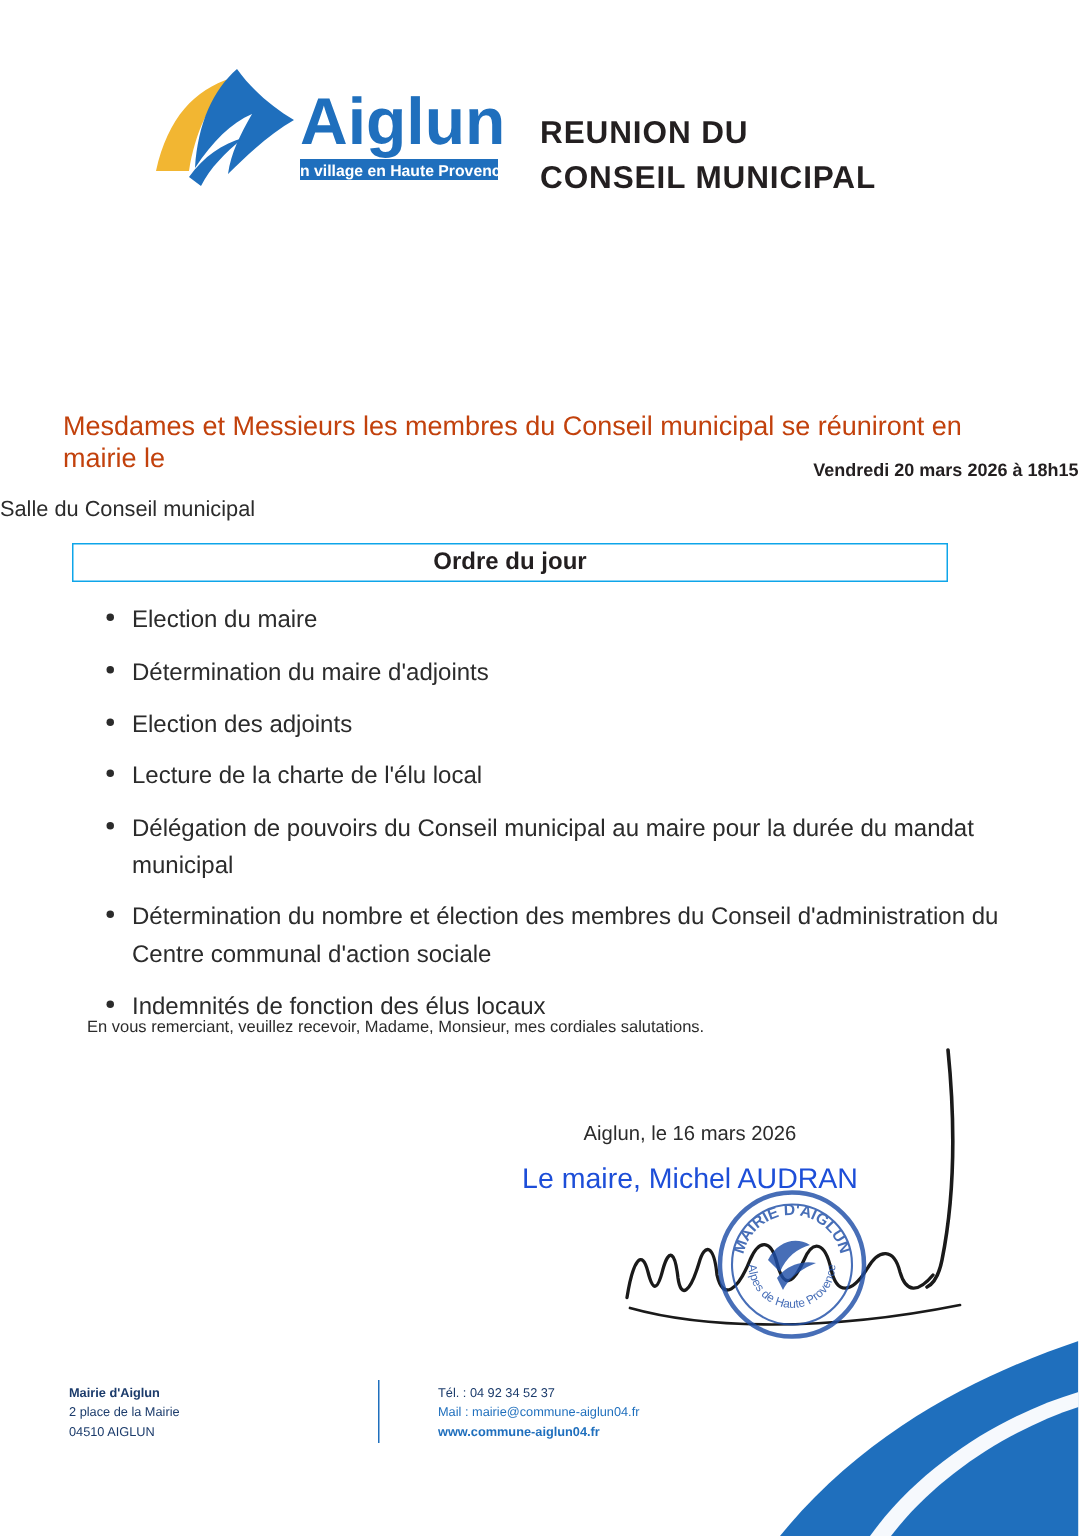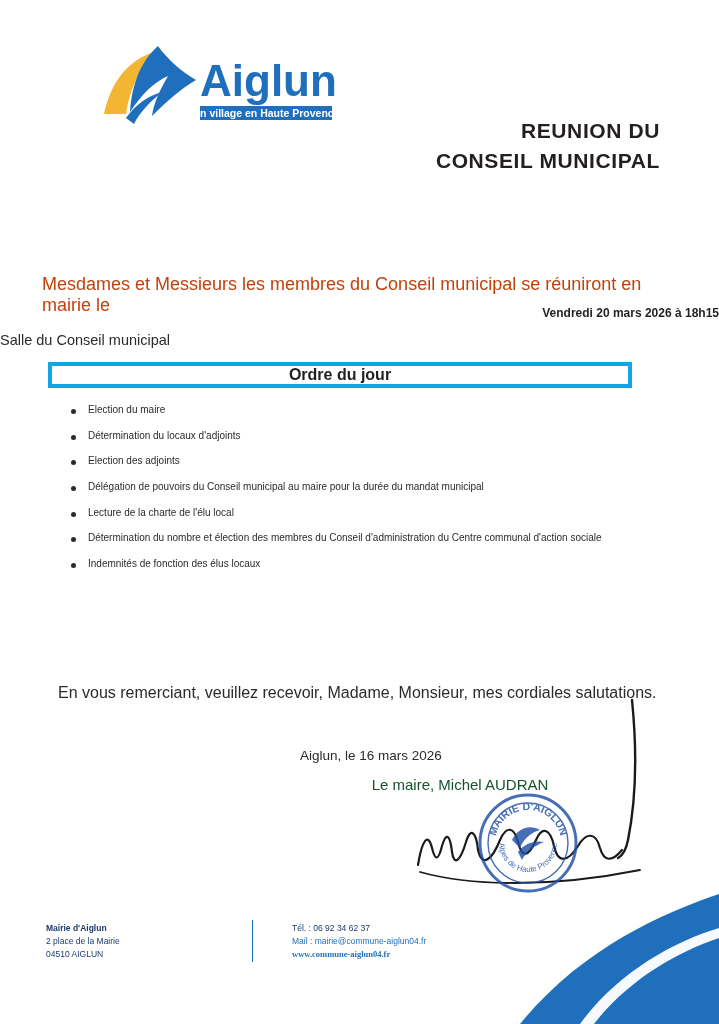--- a/index.html
+++ b/index.html
@@ -31,27 +31,26 @@
     width: 240px;
     height: 100px;
   }
   .logo-svg { display: block; }
 
   .header-title {
     position: absolute;
     left: 360px;
     top: 36px;
     width: 300px;
-    text-align: right;
+    text-align: left;
     font-weight: bold;
     font-size: 21px;
     letter-spacing: 0.6px;
     color: #231f20;
     line-height: 1.45;
-    margin-top: 42px;
   }
   .header-title .line2 { display: block; }
 
   
   .intro {
     position: absolute;
     left: 42px;
     top: 256px;
     width: 640px;
     font-size: 18px;
@@ -77,21 +76,21 @@
     font-size: 14.5px;
     color: #2b2b2b;
   }
 
   .agenda-banner {
     position: absolute;
     left: 48px;
     top: 362px;
     width: 584px;
     height: 26px;
-    border: 4px solid #0ea5e9;
+    border: 1px solid #0ea5e9;
     box-sizing: border-box;
     display: flex;
     align-items: center;
     justify-content: center;
   }
   .agenda-banner span {
     font-size: 16px;
     font-weight: bold;
     color: #231f20;
   }
@@ -100,21 +99,21 @@
     position: absolute;
     left: 60px;
     top: 402px;
     width: 620px;
     margin: 0;
     padding: 0 0 0 28px;
     list-style: none;
   }
   ul.agenda-list li {
     position: relative;
-    font-size: 10px;
+    font-size: 16px;
     color: #2b2b2b;
     line-height: 1.52;
     margin-bottom: 10.5px;
     padding-left: 0;
   }
   ul.agenda-list li::before {
     content: "";
     position: absolute;
     left: -17px;
     top: 7px;
@@ -122,40 +121,41 @@
     height: 5px;
     border-radius: 50%;
     background: #2b2b2b;
   }
 
   .closing {
     position: absolute;
     left: 58px;
     top: 668px;
     width: 620px;
-    font-size: 16px;
+    font-size: 11px;
     color: #2b2b2b;
   }
 
   .sign-place {
     position: absolute;
     left: 300px;
     top: 748px;
     width: 320px;
+    text-align: center;
     font-size: 13.5px;
     color: #2b2b2b;
   }
   .sign-name {
     position: absolute;
     left: 300px;
     top: 776px;
     width: 320px;
     text-align: center;
-    font-size: 15px;
-    color: #14532d;
+    font-size: 19px;
+    color: #1d4ed8;
   }
 
   
   .signature-area {
     position: absolute;
     left: 400px;
     top: 690px;
     width: 260px;
     height: 215px;
     pointer-events: none;
@@ -200,21 +200,21 @@
   .footer-col.right {
     left: 292px;
     top: 0;
     width: 330px;
   }
   .footer-col.right a,
   .footer-col.right .link {
     color: #1f6fbd;
     text-decoration: none;
   }
-  .footer-col.right .bold { font-weight: bold; font-family: Liberation Serif, serif; }
+  .footer-col.right .bold { font-weight: bold; }
 </style>
 </head>
 <body>
 
 <div class="header">
 
   <div class="logo">
     <svg class="logo-svg" width="240" height="100" viewBox="0 0 240 100" xmlns="http://www.w3.org/2000/svg">
 
       <path d="M8 76 C 16 40, 34 22, 58 14 C 44 30, 34 50, 30 76 Z" fill="#f2b632"></path>
@@ -239,24 +239,24 @@
 
 <div class="meeting-when">Vendredi 20 mars 2026 à 18h15</div>
 <div class="meeting-where">Salle du Conseil municipal</div>
 
 <div class="agenda-banner">
   <span>Ordre du jour</span>
 </div>
 
 <ul class="agenda-list">
   <li>Election du maire</li>
-  <li>Détermination du locaux d'adjoints</li>
+  <li>Détermination du maire d'adjoints</li>
   <li>Election des adjoints</li>
+  <li>Lecture de la charte de l'élu local</li>
   <li>Délégation de pouvoirs du Conseil municipal au maire pour la durée du mandat municipal</li>
-  <li>Lecture de la charte de l'élu local</li>
   <li>Détermination du nombre et élection des membres du Conseil d'administration du Centre communal d'action sociale</li>
   <li>Indemnités de fonction des élus locaux</li>
 </ul>
 
 <p class="closing">En vous remerciant, veuillez recevoir, Madame, Monsieur, mes cordiales salutations.</p>
 
 <div class="sign-place">Aiglun, le 16 mars 2026</div>
 <div class="sign-name">Le maire, Michel AUDRAN</div>
 
 <div class="signature-area">
@@ -299,17 +299,17 @@
 </div>
 
 <div class="footer">
   <div class="footer-col left">
     <div class="bold">Mairie d'Aiglun</div>
     <div>2 place de la Mairie</div>
     <div>04510 AIGLUN</div>
   </div>
   <div class="footer-divider"></div>
   <div class="footer-col right">
-    <div>Tél. : 06 92 34 62 37</div>
+    <div>Tél. : 04 92 34 52 37</div>
     <div class="link">Mail : mairie@commune-aiglun04.fr</div>
     <div class="link bold">www.commune-aiglun04.fr</div>
   </div>
 </div>
 
 </body></html>

